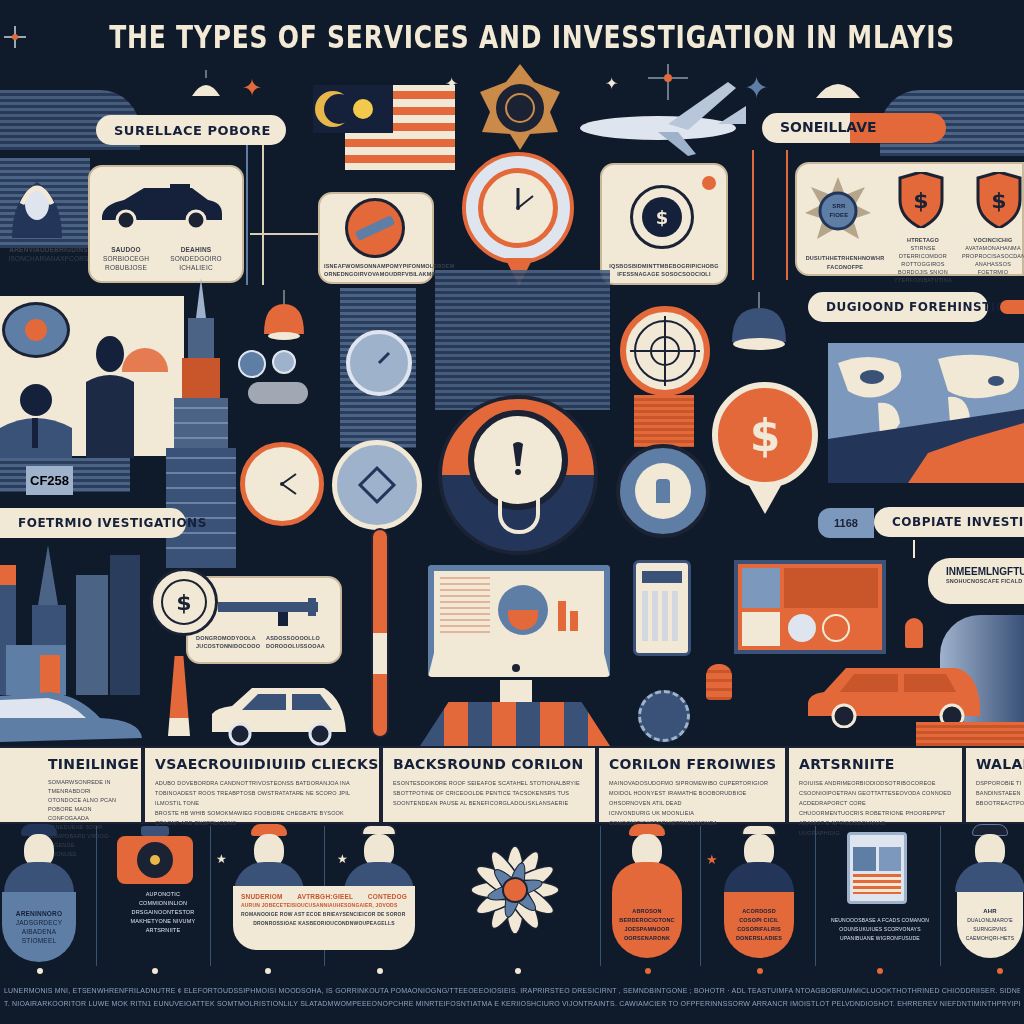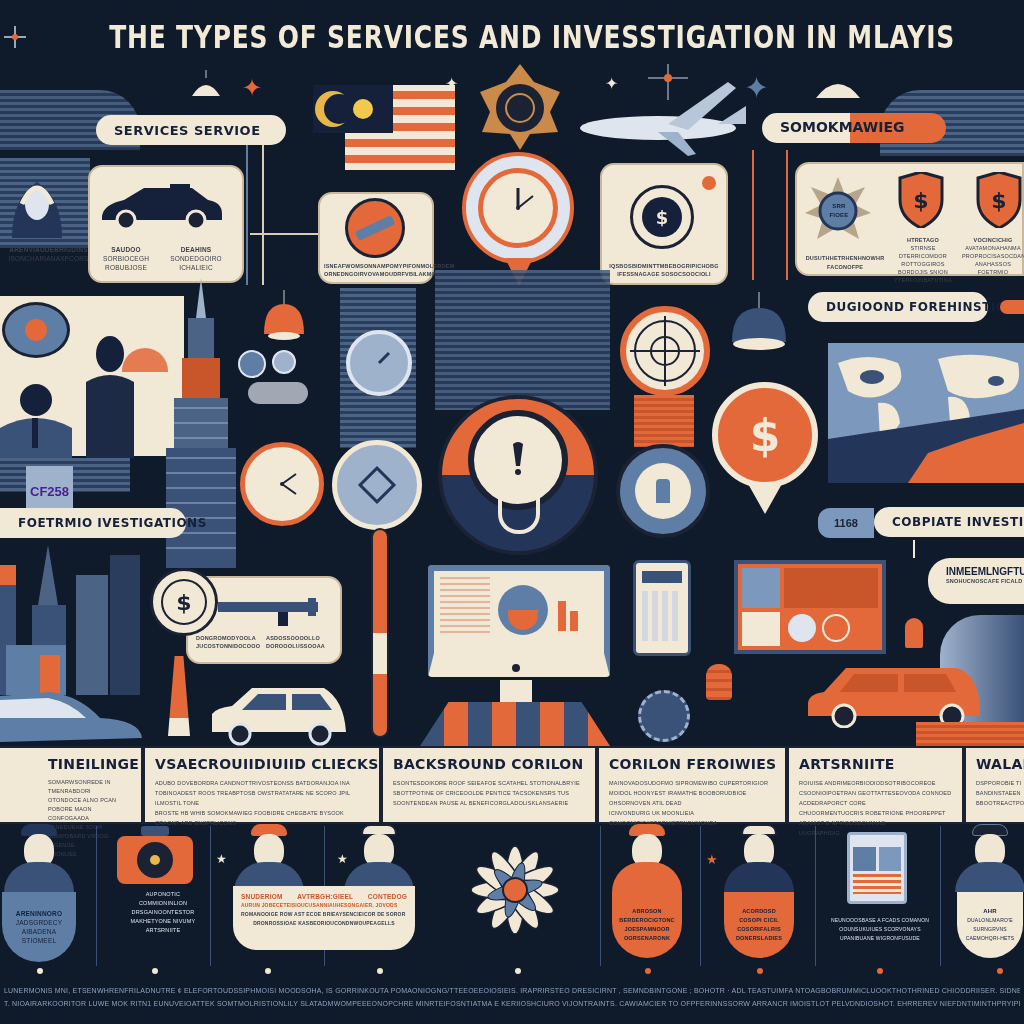--- a/index.html
+++ b/index.html
@@ -121,21 +121,21 @@
     </svg>
 </div>
 <div class="abs" style="left:744px;top:70px;color:#5e7ea6;font-size:30px;">✦</div>
 <div class="abs" style="left:812px;top:68px;width:52px;height:32px;">
   <svg width="52" height="32">
       <path d="M4 30 Q26 2 48 30 Z" fill="#f1e8d6"></path>
     </svg>
 </div>
 <div class="abs stripes" style="left:880px;top:90px;width:144px;height:66px;border-radius:40px 0 0 0;"></div>
 
-<div class="abs pill" style="left:96px;top:115px;width:190px;font-size:13px;">SERVICES    SERVIOE</div>
+<div class="abs pill" style="left:96px;top:115px;width:190px;font-size:13px;">SURELLACE    POBORE</div>
 
 <div class="abs stripes" style="left:0;top:158px;width:90px;height:90px;"></div>
 <div class="abs" style="left:2px;top:168px;width:70px;height:70px;">
   <svg width="70" height="70">
       <path d="M10 70 Q10 30 35 14 Q60 30 60 70 Z" fill="#23365a"></path>
       <ellipse cx="35" cy="36" rx="12" ry="16" fill="#dfe5ee"></ellipse>
       <path d="M20 36 Q35 4 50 36" fill="none" stroke="#f1e8d6" stroke-width="5"></path>
     </svg>
 </div>
 <div class="abs card" style="left:88px;top:165px;width:156px;height:118px;"></div>
@@ -190,21 +190,21 @@
 <div class="abs circle" style="left:630px;top:185px;width:64px;height:64px;border:3px solid #1a2233;background:#f1e8d6;">
   <div class="circle dollar" style="width:40px;height:40px;background:#15203a;color:#f1e8d6;font-size:18px;">$</div>
 </div>
 <div class="abs circle" style="left:702px;top:176px;width:14px;height:14px;background:#e3693a;"></div>
 <div class="abs tiny" style="left:606px;top:262px;width:116px;text-align:center;font-size:5.5px;line-height:8px;">
   <div>IQSBOSBIDMINTTMBEBOGRIPICHOBG</div>
   <div>IFESSNAGAGE SOSOCSOOCIOLI</div>
 </div>
 
 <div class="abs" style="left:762px;top:113px;width:184px;height:30px;border-radius:16px;background:linear-gradient(90deg,#f1e8d6 0 48%,#e3693a 48% 100%);"></div>
-<div class="abs" style="left:780px;top:119px;font-weight:bold;font-size:14px;color:#15203a;font-family:'DejaVu Sans',sans-serif;">SOMOKMAWIEG</div>
+<div class="abs" style="left:780px;top:119px;font-weight:bold;font-size:14px;color:#15203a;font-family:'DejaVu Sans',sans-serif;">SONEILLAVE</div>
 <div class="abs vline o" style="left:752px;top:150px;height:130px;"></div>
 <div class="abs vline o" style="left:786px;top:150px;height:130px;"></div>
 
 <div class="abs card" style="left:795px;top:162px;width:229px;height:114px;border-radius:14px 0 0 14px;"></div>
 <div class="abs circle" style="left:803px;top:175px;width:70px;height:70px;">
   <svg width="70" height="70">
       <polygon points="35,2 42,20 62,12 52,30 68,38 50,44 56,64 35,52 14,64 20,44 2,38 18,30 8,12 28,20" fill="#b5a58a"></polygon>
       <circle cx="35" cy="36" r="18" fill="#5e7ea6" stroke="#23365a" stroke-width="3"></circle>
     </svg>
 </div>
@@ -246,21 +246,21 @@
       <rect x="32" y="40" width="6" height="30" fill="#15203a"></rect>
     </svg>
 </div>
 <div class="abs" style="left:80px;top:334px;width:60px;height:124px;">
   <svg width="60" height="124">
       <ellipse cx="30" cy="20" rx="14" ry="18" fill="#15203a"></ellipse>
       <path d="M6 124 L6 48 Q30 34 54 48 L54 124 Z" fill="#1c2a45"></path>
     </svg>
 </div>
 <div class="abs stripes" style="left:0;top:458px;width:130px;height:34px;"></div>
-<div class="abs" style="left:26px;top:466px;font-size:13px;font-weight:bold;color:#4c1d95;background:#9fb2cc;padding:18px 4px;">CF258</div>
+<div class="abs" style="left:26px;top:466px;font-size:13px;font-weight:bold;color:#000000;background:#9fb2cc;padding:7px 4px;">CF258</div>
 
 <div class="abs" style="left:160px;top:278px;width:82px;height:290px;">
   <svg width="82" height="290">
     <polygon points="41,0 46,40 36,40" fill="#9fb2cc"></polygon>
     <rect x="28" y="40" width="26" height="40" fill="#4b6384"></rect>
     <rect x="22" y="80" width="38" height="40" fill="#c9552b"></rect>
     <rect x="14" y="120" width="54" height="50" fill="#4b6384"></rect>
     <rect x="6" y="170" width="70" height="120" fill="#3a5178"></rect>
     <g stroke="#9fb2cc" stroke-width="1">
       <line x1="6" y1="180" x2="76" y2="180"></line>

